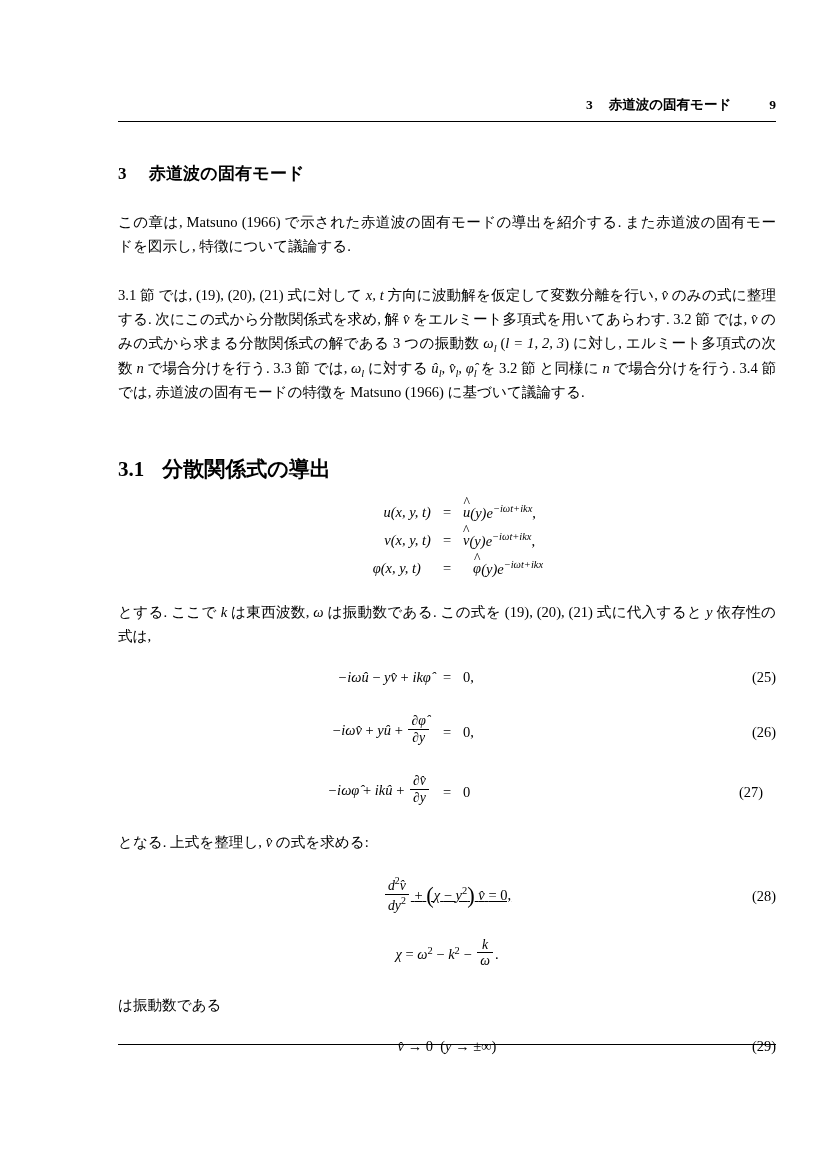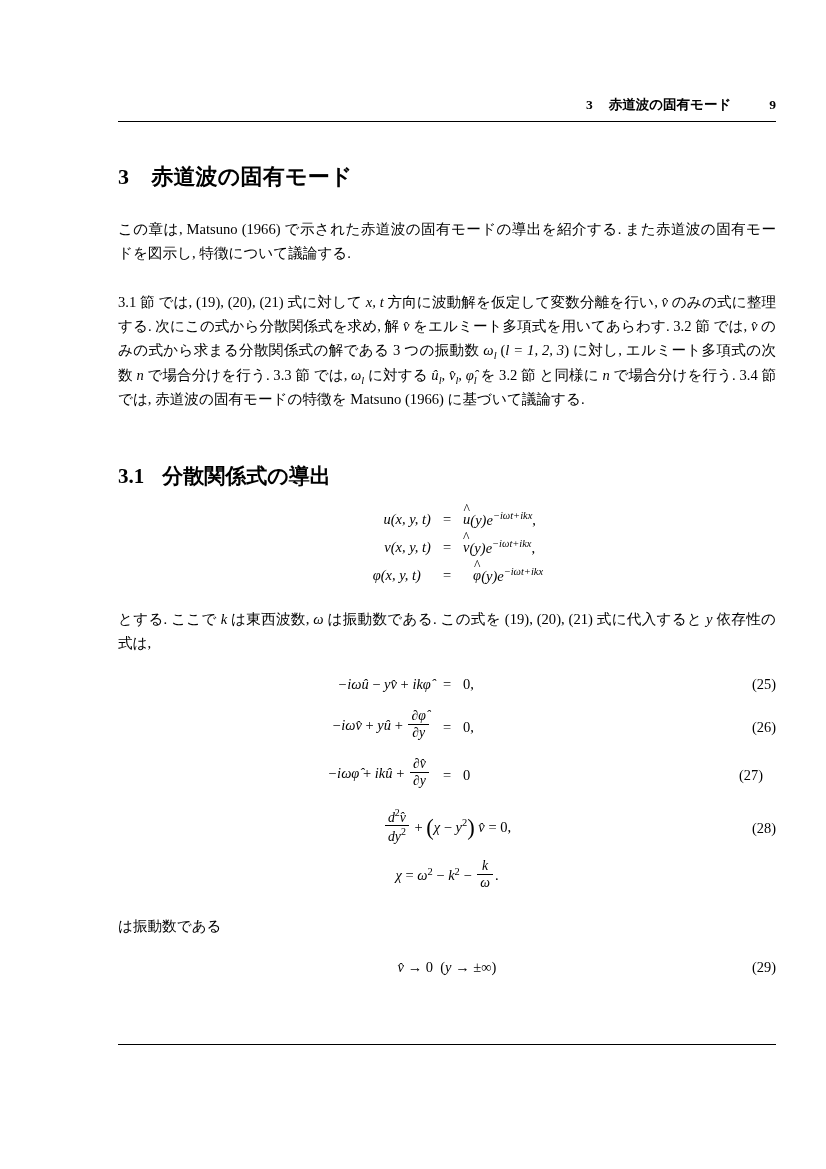--- a/index.html
+++ b/index.html
@@ -39,21 +39,21 @@
   .runhead .sec-no { margin-right: 16px; }
   .runhead .sec-title { margin-right: 38px; }
   .runhead .pageno { }
   .rule {
     border-top: 1px solid #000;
     height: 0;
     margin: 0;
   }
   
   h1.sec {
-    font-size: 22px;
+    font-size: 17px;
     font-weight: bold;
     margin: 40px 0 0 0;
     letter-spacing: 0.2px;
   }
   h1.sec .num { margin-right: 22px; }
   h2.subsec {
     font-size: 21px;
     font-weight: bold;
     margin: 50px 0 0 0;
   }
@@ -206,21 +206,21 @@
         <div class="align3" style="max-width:470px;">
           <span class="lhs">
             <span class="i">−iωû</span> <span class="rm">−</span> <span class="i">yv̂</span> <span class="rm">+</span> <span class="i">ikφ̂</span>
           </span>
           <span class="rel">=</span>
           <span class="rhs">0,</span>
         </div>
         <span class="tagnum">(25)</span>
       </div>
 
-      <div class="eqrow" style="margin:16px 0;">
+      <div class="eqrow" style="margin:28px 0;">
         <div class="align3" style="max-width:470px;">
           <span class="lhs">
             <span class="i">−iωv̂</span> <span class="rm">+</span> <span class="i">yû</span> <span class="rm">+</span>
             <span class="frac">
               <span class="num2 i">∂φ̂</span>
               <span class="den2 i">∂y</span>
             </span>
           </span>
           <span class="rel">=</span>
           <span class="rhs">0,</span>
@@ -238,23 +238,24 @@
             </span>
           </span>
           <span class="rel">=</span>
           <span class="rhs">0</span>
         </div>
         <span class="tagnum">(27)</span>
       </div>
 
     </div>
 
-
-    <div class="mathblock">
-      <div class="eqrow" style="margin:8px 0;">
+    <p class="body tight"><span>となる. 上式を整理し, </span><span class="i">v̂</span><span> の式を求める:</span></p>
+
+    <div class="mathblock">
+      <div class="eqrow" style="margin:24px 0;text-decoration:underline;">
         <span>
           <span class="frac">
             <span class="num2"><span class="i">d</span><span class="supr">2</span><span class="i">v̂</span></span>
             <span class="den2"><span class="i">dy</span><span class="supr">2</span></span>
           </span>
           <span class="rm">+</span>
           <span class="paren-big">(</span><span class="i">χ</span> <span class="rm">−</span> <span class="i">y</span><span class="supr">2</span><span class="paren-big">)</span>
           <span class="i"> v̂</span> <span class="rm">= 0,</span>
         </span>
         <span class="tagnum">(28)</span>

